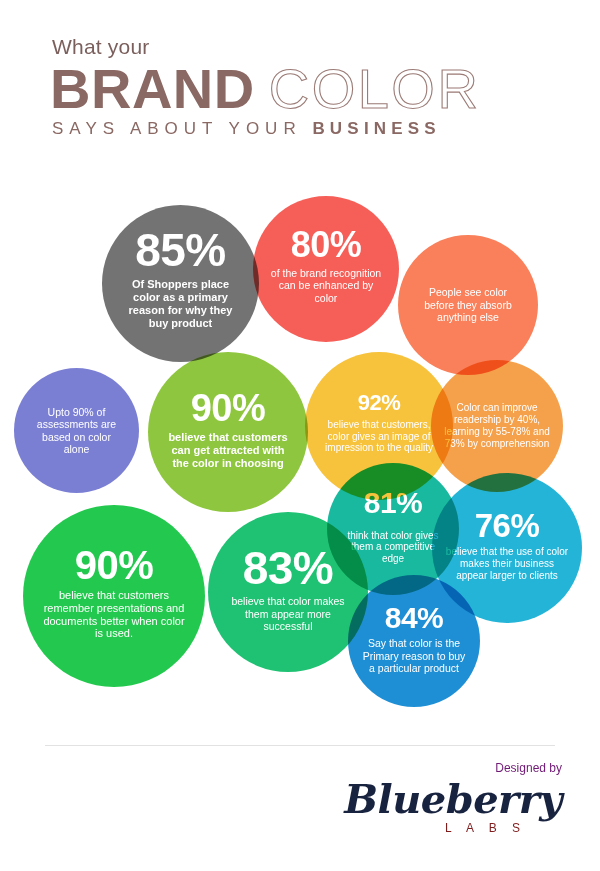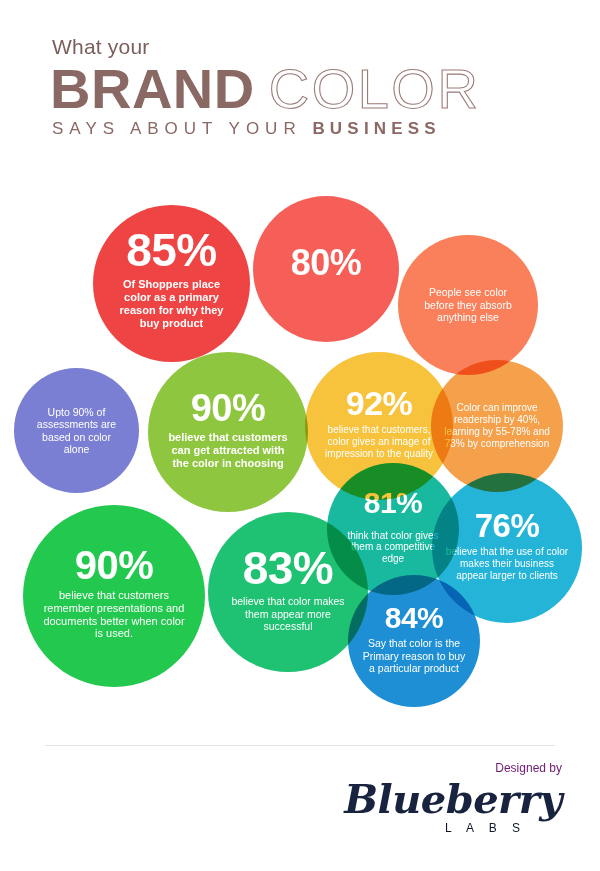--- a/index.html
+++ b/index.html
@@ -140,59 +140,60 @@
     font-family: "DejaVu Serif", serif;
     font-style: italic;
     font-size: 40px;
     font-weight: 700;
     color: #18233f;
     line-height: 1.05;
     letter-spacing: -0.5px;
   }
   #logo-sub {
     font-size: 12px;
-    color: #0f172a;
+    color: #7f1d1d;
     letter-spacing: 6px;
     margin-top: 1px;
     margin-right: 36px;
   }
 </style>
 </head>
 <body>
 
 <div id="header">
   <div id="what-your">What your</div>
   <div id="title-line">
     <span id="title-brand">BRAND</span><span id="title-color">COLOR</span>
   </div>
   <div id="subtitle-line">
     <span id="sub-says">SAYS ABOUT YOUR </span><span id="sub-business">BUSINESS</span>
   </div>
 </div>
 
 <div id="circles">
-    <div class="circle" style="left: 93px; top: 205px; width: 157px; height: 157px; background: #ef4444; padding: 16px;">
+    <div class="circle" style="left: 102px; top: 205px; width: 157px; height: 157px; background: #737373; padding: 16px;">
       <span class="pct" style="font-size: 46px; margin-top: -8px; margin-bottom: 5px;">85%</span>
       <span class="cap" style="font-size: 11px; max-width: 140px; font-weight: bold;">Of Shoppers place color as a primary reason for why they buy product</span>
     </div>
     <div class="circle" style="left: 253px; top: 196px; width: 146px; height: 146px; background: rgb(246, 95, 88); padding: 14px;">
       <span class="pct" style="font-size: 36px; margin-top: -6px; margin-bottom: 5px;">80%</span>
+      <span class="cap" style="font-size: 10.5px; max-width: 136px;">of the brand recognition can be enhanced by color</span>
     </div>
     <div class="circle" style="left: 398px; top: 235px; width: 140px; height: 140px; background: rgb(249, 128, 90); padding: 16px;">
       <span class="cap" style="font-size: 10.5px; max-width: 120px;">People see color before they absorb anything else</span>
     </div>
     <div class="circle" style="left: 14px; top: 368px; width: 125px; height: 125px; background: rgb(123, 127, 212); padding: 14px;">
       <span class="cap" style="font-size: 10.5px; max-width: 112px;">Upto 90% of assessments are based on color alone</span>
     </div>
     <div class="circle" style="left: 148px; top: 352px; width: 160px; height: 160px; background: rgb(143, 198, 63); padding: 16px;">
       <span class="pct" style="font-size: 38px; margin-top: -5px; margin-bottom: 5px;">90%</span>
       <span class="cap" style="font-size: 11px; max-width: 146px; font-weight: bold;">believe that customers can get attracted with the color in choosing</span>
     </div>
     <div class="circle" style="left: 305px; top: 352px; width: 148px; height: 148px; background: rgb(247, 194, 60); padding: 12px;">
-      <span class="pct" style="font-size: 34px; margin-top: -5px; margin-bottom: 5px;">92%</span>
+      <span class="pct" style="font-size: 22px; margin-top: -5px; margin-bottom: 5px;">92%</span>
       <span class="cap" style="font-size: 10px; max-width: 142px;">believe that customers, color gives an image of impression to the quality</span>
     </div>
     <div class="circle" style="left: 431px; top: 360px; width: 132px; height: 132px; background: rgb(245, 160, 74); padding: 12px;">
       <span class="cap" style="font-size: 10px; max-width: 122px;">Color can improve readership by 40%, learning by 55-78% and 73% by comprehension</span>
     </div>
     <div class="circle" style="left: 23px; top: 505px; width: 182px; height: 182px; background: rgb(35, 201, 78); padding: 16px;">
       <span class="pct" style="font-size: 40px; margin-top: -6px; margin-bottom: 5px;">90%</span>
       <span class="cap" style="font-size: 11px; max-width: 172px;">believe that customers remember presentations and documents better when color is used.</span>
     </div>
     <div class="circle" style="left: 208px; top: 512px; width: 160px; height: 160px; background: rgb(31, 194, 115); padding: 14px;">

